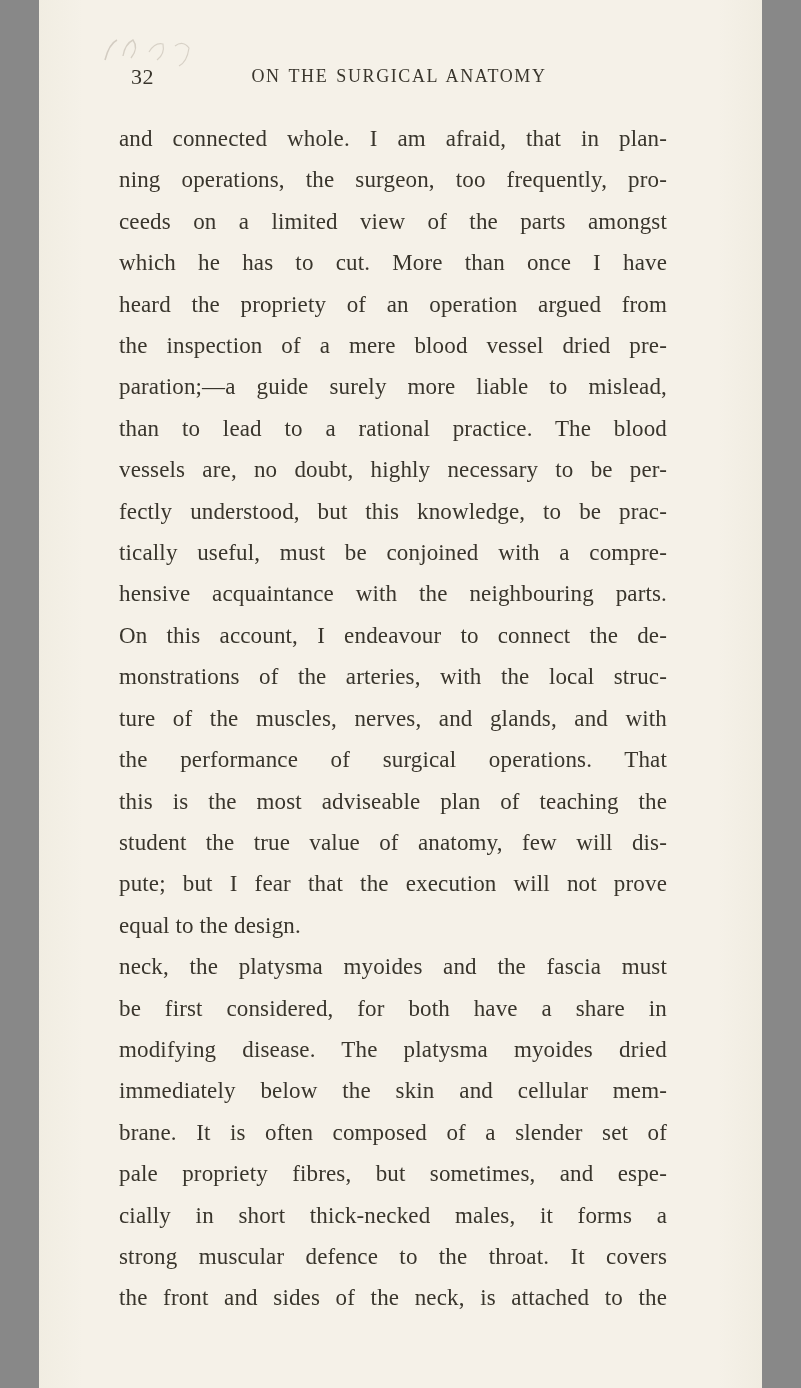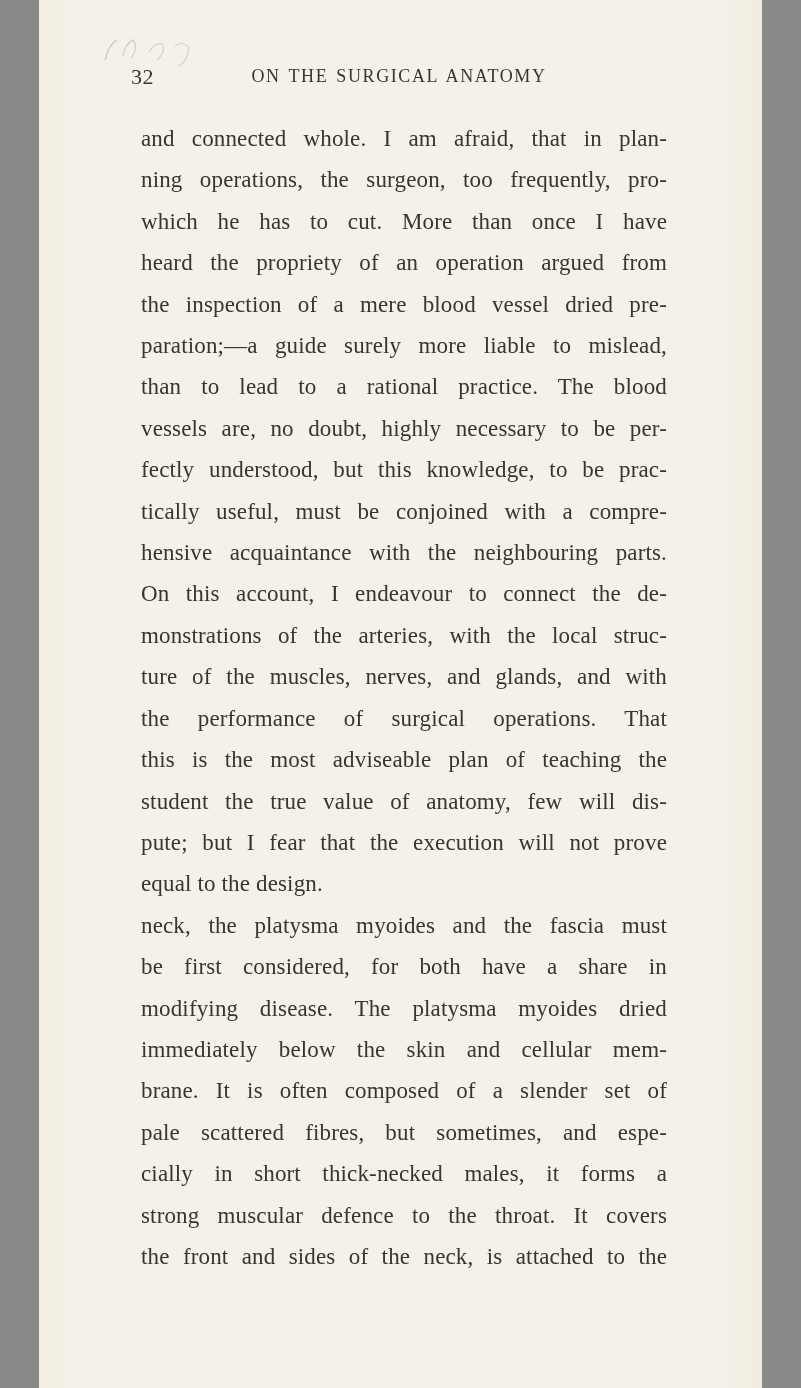--- a/index.html
+++ b/index.html
@@ -41,21 +41,21 @@
   }
   .running-head {
     text-align: center;
     font-size: 18px;
     letter-spacing: 1.6px;
     padding-top: 2px;
     word-spacing: 2px;
   }
   .body-text {
     margin-top: 24px;
-    padding: 0 95px 0 102px;
+    padding: 0 95px 0 80px;
     font-size: 23px;
     line-height: 41.4px;
     letter-spacing: 0.15px;
   }
   .paragraph { margin: 0; }
   .line {
     text-align: justify;
     text-align-last: justify;
     white-space: normal;
   }
@@ -81,20 +81,21 @@
   <div class="header">
     <span class="page-number">32</span>
     <div class="running-head">ON THE SURGICAL ANATOMY</div>
   </div>
 
   <div class="body-text">
 
   <div class="paragraph">
         <div class="line">and connected whole.  I am afraid, that in plan-</div>
         <div class="line">ning operations, the surgeon, too frequently, pro-</div>
+        <div class="line">ceeds on a limited view of the parts amongst</div>
         <div class="line">which he has to cut.  More than once I have</div>
         <div class="line">heard the propriety of an operation argued from</div>
         <div class="line">the inspection of a mere blood vessel dried pre-</div>
         <div class="line">paration;—a guide surely more liable to mislead,</div>
         <div class="line">than to lead to a rational practice.  The blood</div>
         <div class="line">vessels are, no doubt, highly necessary to be per-</div>
         <div class="line">fectly understood, but this knowledge, to be prac-</div>
         <div class="line">tically useful, must be conjoined with a compre-</div>
         <div class="line">hensive acquaintance with the neighbouring parts.</div>
         <div class="line">On this account, I endeavour to connect the de-</div>
@@ -105,20 +106,20 @@
         <div class="line">student the true value of anatomy, few will dis-</div>
         <div class="line">pute; but I fear that the execution will not prove</div>
         <div class="line no-justify">equal to the design.</div>
       </div>
       <div class="paragraph">
         <div class="line">neck, the platysma myoides and the fascia must</div>
         <div class="line">be first considered, for both have a share in</div>
         <div class="line">modifying disease.  The platysma myoides dried</div>
         <div class="line">immediately below the skin and cellular mem-</div>
         <div class="line">brane.  It is often composed of a slender set of</div>
-        <div class="line">pale scattered fibres, but sometimes, and espe-</div>
+        <div class="line">pale propriety fibres, but sometimes, and espe-</div>
         <div class="line">cially in short thick-necked males, it forms a</div>
         <div class="line">strong muscular defence to the throat.  It covers</div>
         <div class="line">the front and sides of the neck, is attached to the</div>
       </div>
     </div>
 
 </div>
 
 </body></html>

